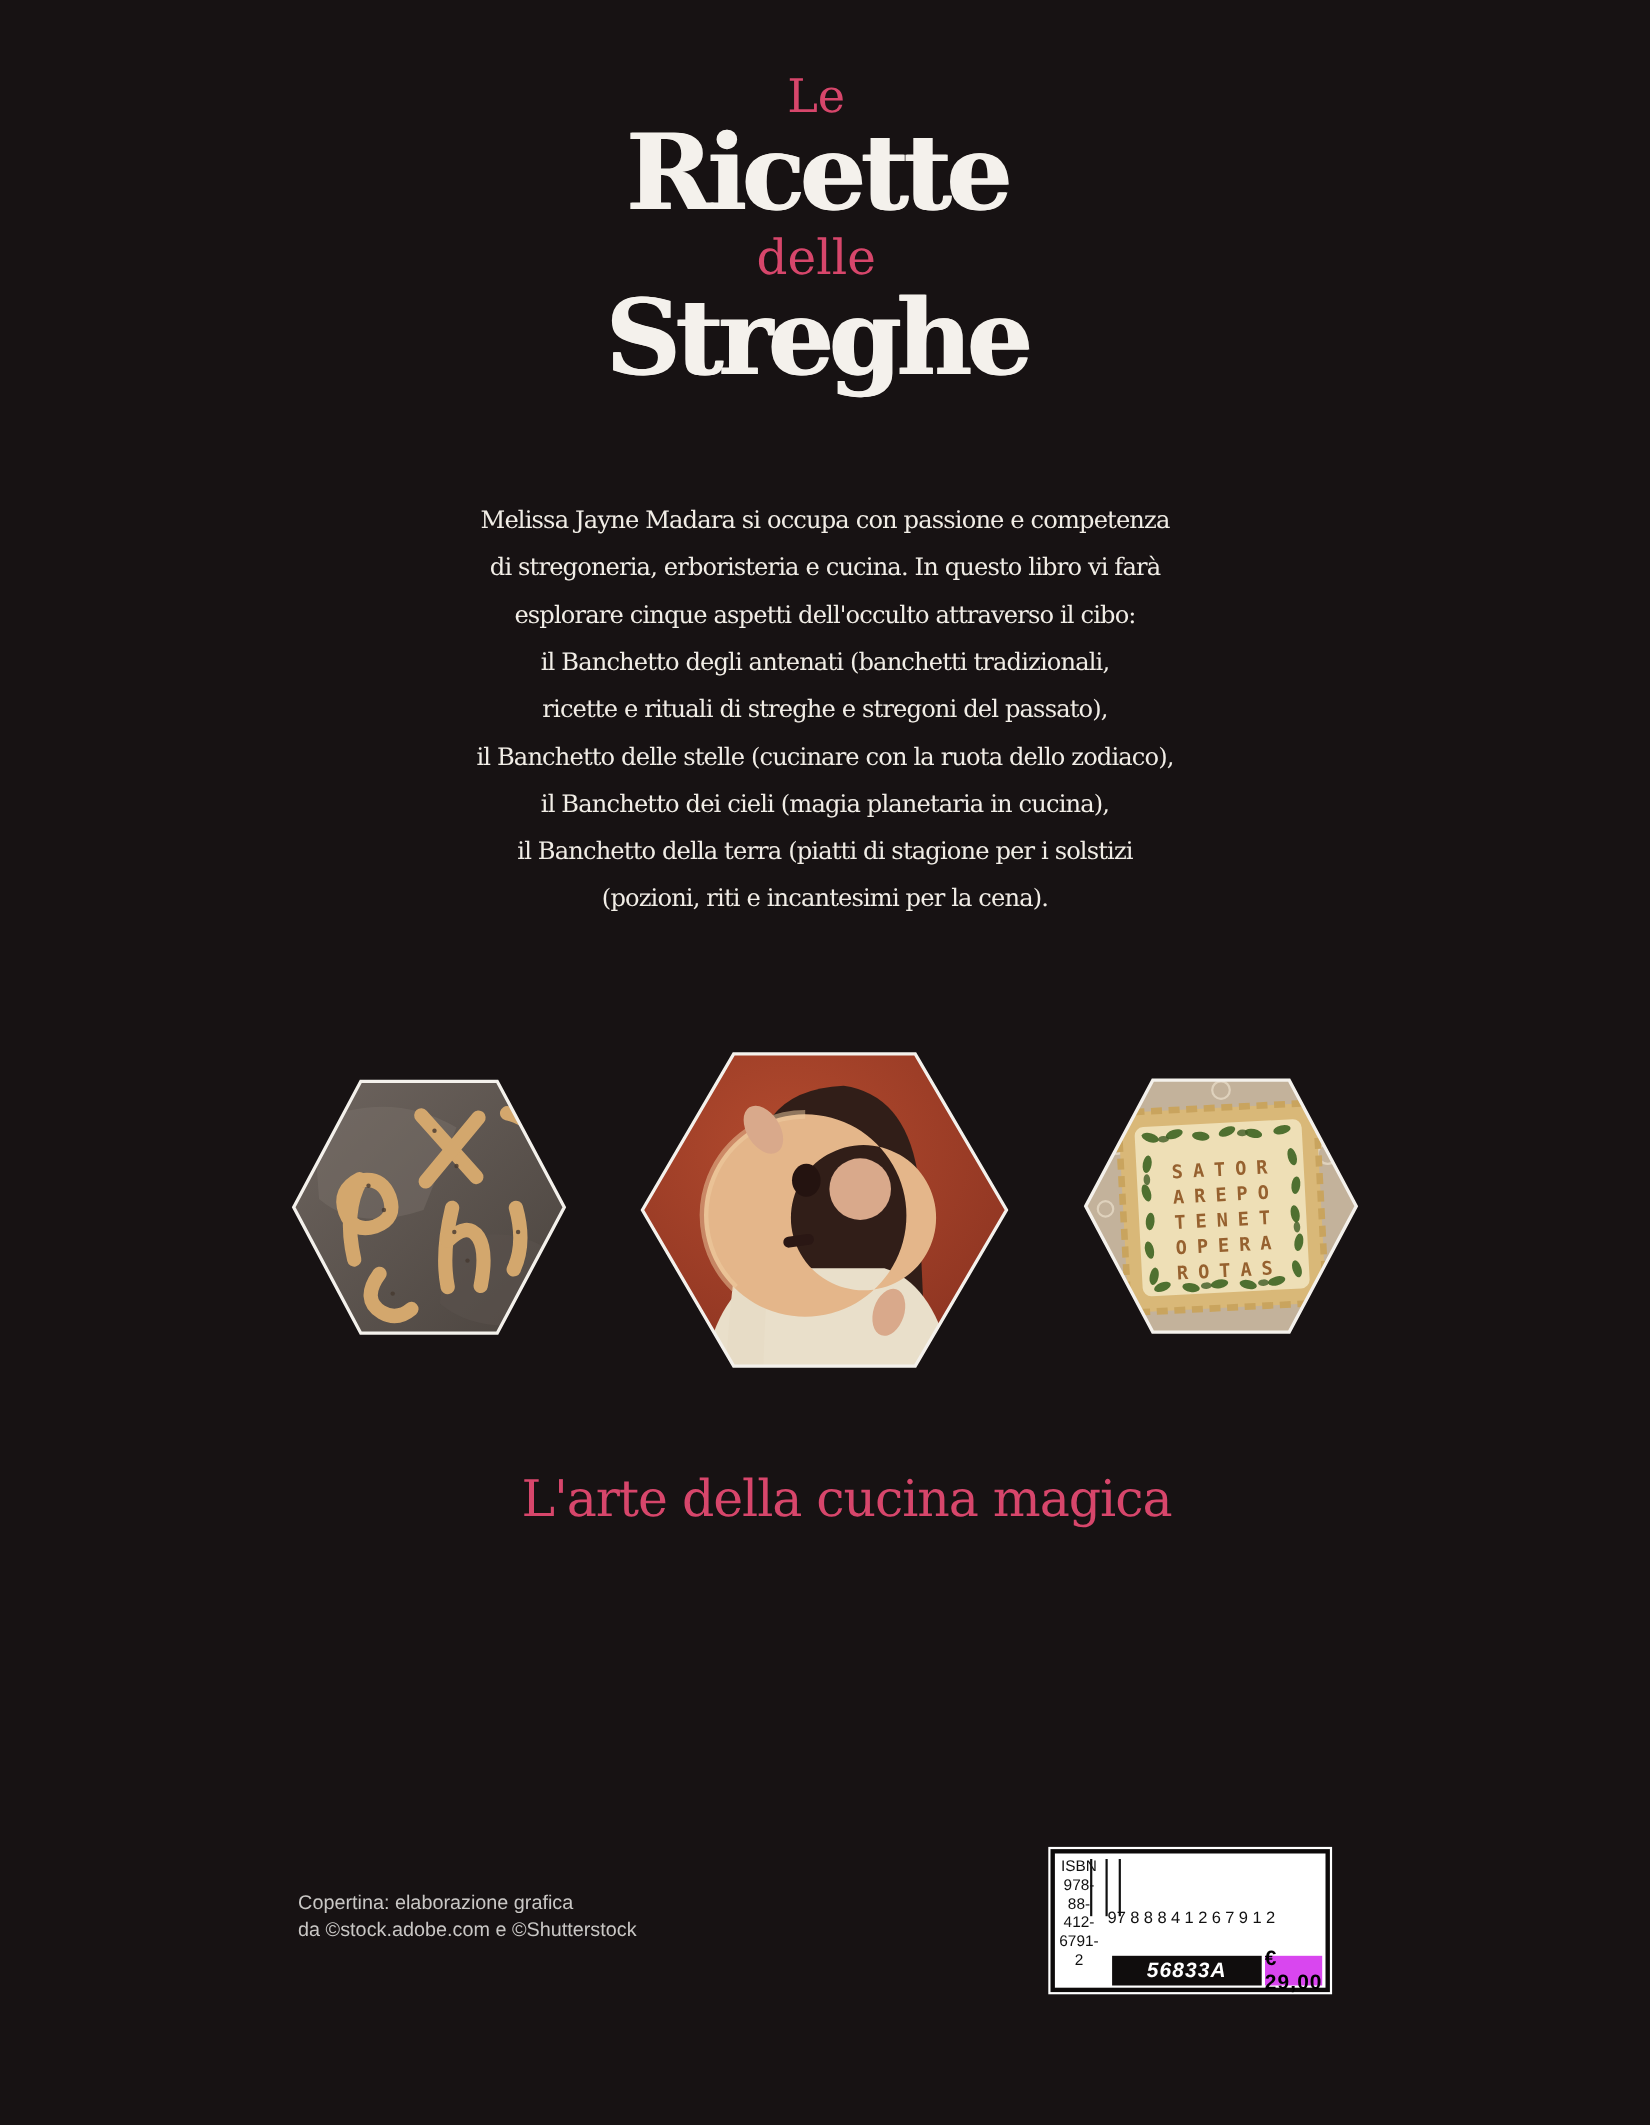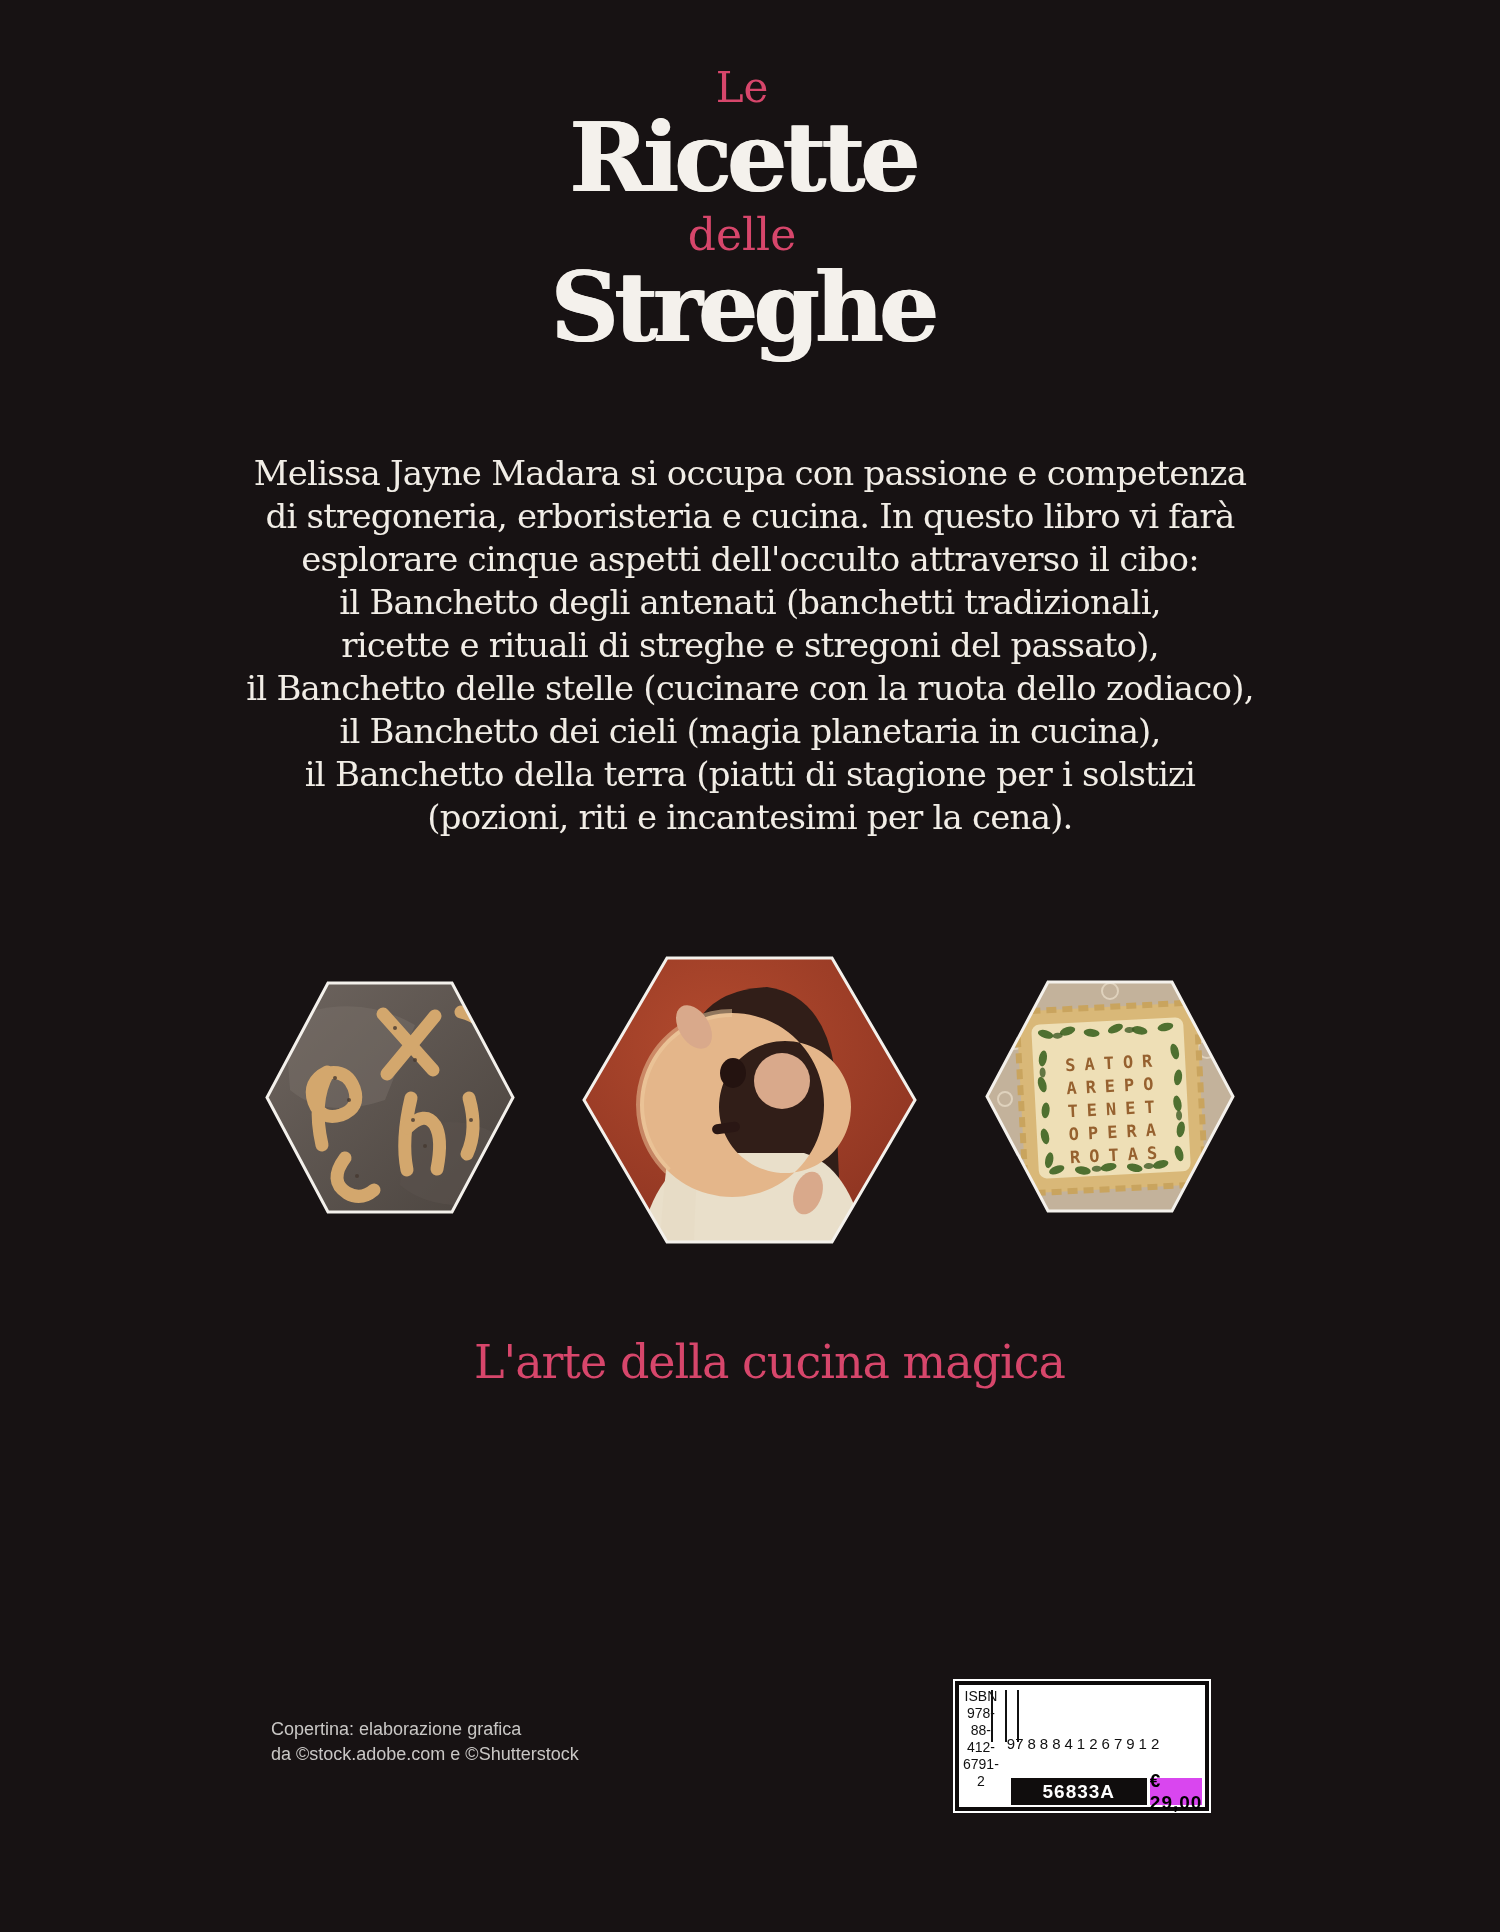--- a/index.html
+++ b/index.html
@@ -16,21 +16,21 @@
   .t-pink{color:var(--pink);font-family:"DejaVu Serif",serif;}
   .t-black{color:var(--white);font-family:"DejaVu Serif",serif;font-weight:700;
            letter-spacing:-5px;text-shadow:1px 0 0 currentColor;}
   .t-le{font-size:42px;line-height:44px;}
   .t-ricette{font-size:95px;line-height:92px;margin-top:2px;}
   .t-delle{font-size:44px;line-height:46px;margin-top:8px;}
   .t-streghe{font-size:95px;line-height:96px;margin-top:2px;}
 
   
   .blurb{position:absolute;top:452px;left:0;width:100%;text-align:center;
-         color:#f1ede6;font-size:34px;line-height:43px;letter-spacing:-0.8px;}
+         color:#f1ede6;font-size:22px;line-height:43px;letter-spacing:-0.8px;}
 
   
   .hex{position:absolute;}
   #hex-left{left:265px;top:980px;}
   #hex-mid{left:582px;top:955px;}
   #hex-right{left:985px;top:979px;}
 
   
   .tagline{position:absolute;top:1322px;left:0;width:100%;text-align:center;
            color:var(--pink);font-size:46px;line-height:80px;letter-spacing:-1px;padding-left:39px;}
@@ -51,21 +51,21 @@
   .guard{position:absolute;top:0;width:2px;height:52px;background:#111;}
   .guard.g-left{left:12px}
   .guard.g-mid{left:50%}
   .guard.g-right{right:12px}
   .digits{position:absolute;bottom:0;left:0;right:0;display:flex;justify-content:space-between;
           font-family:"Liberation Sans",sans-serif;font-size:15px;color:#111;padding:0 2px;}
   .digits .grp{letter-spacing:4px;}
   .isbn-bottom{margin-top:auto;height:27px;display:flex;font-family:"Liberation Sans",sans-serif;
                font-weight:bold;font-size:19px;}
   .isbn-code{width:136px;background:#100d0d;color:#fff;display:flex;align-items:center;
-             justify-content:center;letter-spacing:1px;}
+             justify-content:center;letter-spacing:1px;font-style:italic;}
   .isbn-price{flex:1;margin-left:3px;background:#d946ef;color:#000;display:flex;align-items:center;
               justify-content:center;letter-spacing:1px;}
 
   
   .credits{position:absolute;left:271px;top:1717px;font-family:"Liberation Sans",sans-serif;
            font-size:18px;line-height:25px;color:#c9c7c5;}
 </style>
 </head>
 <body>
 

